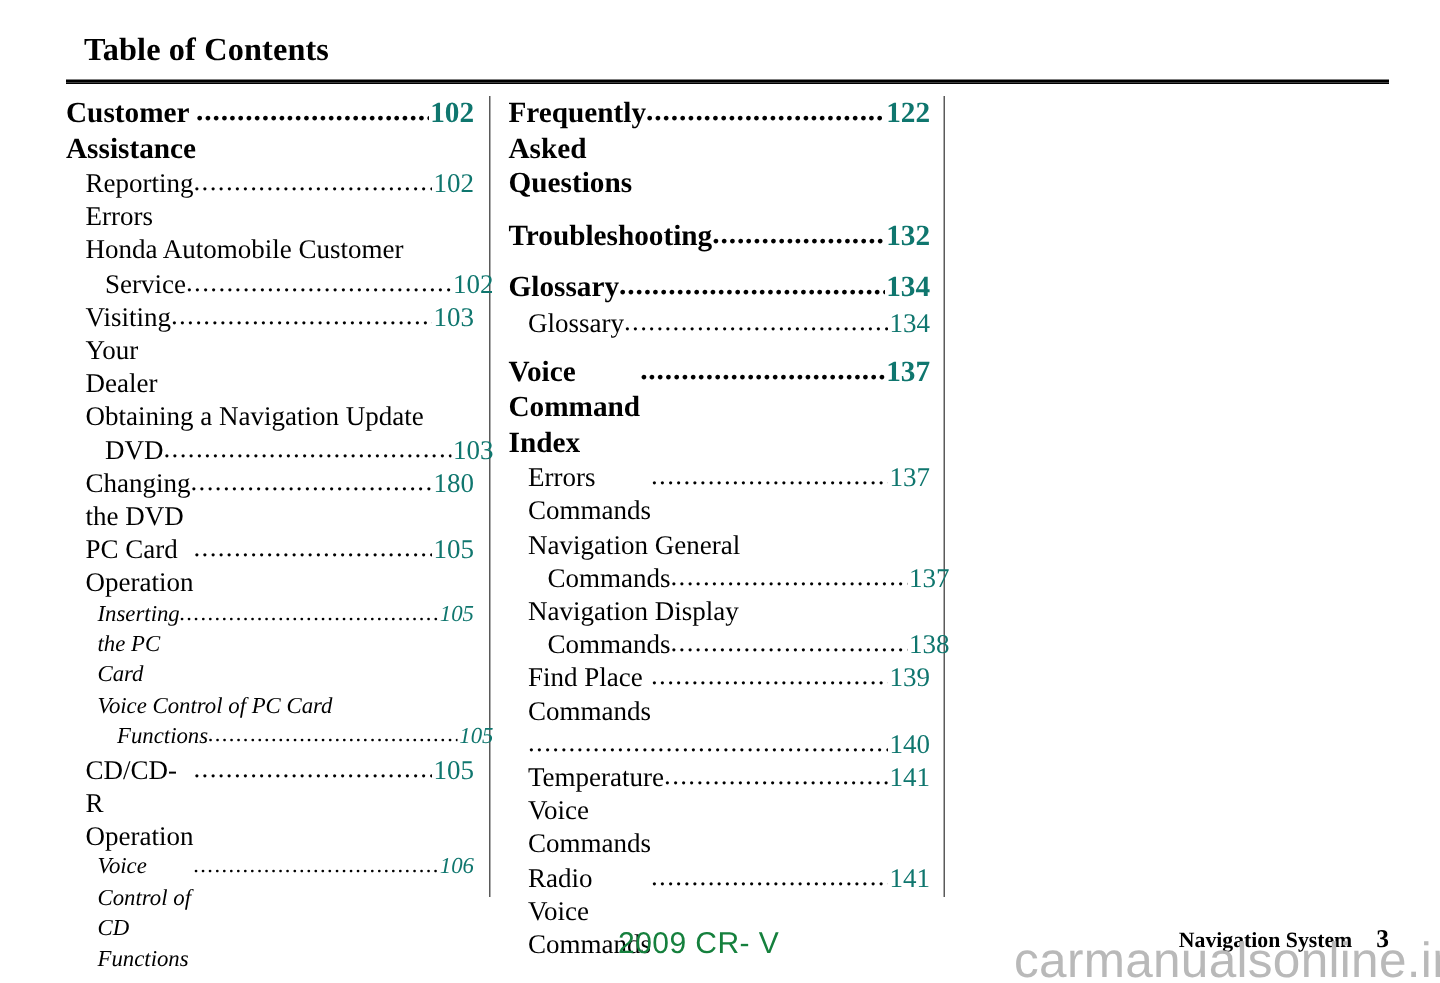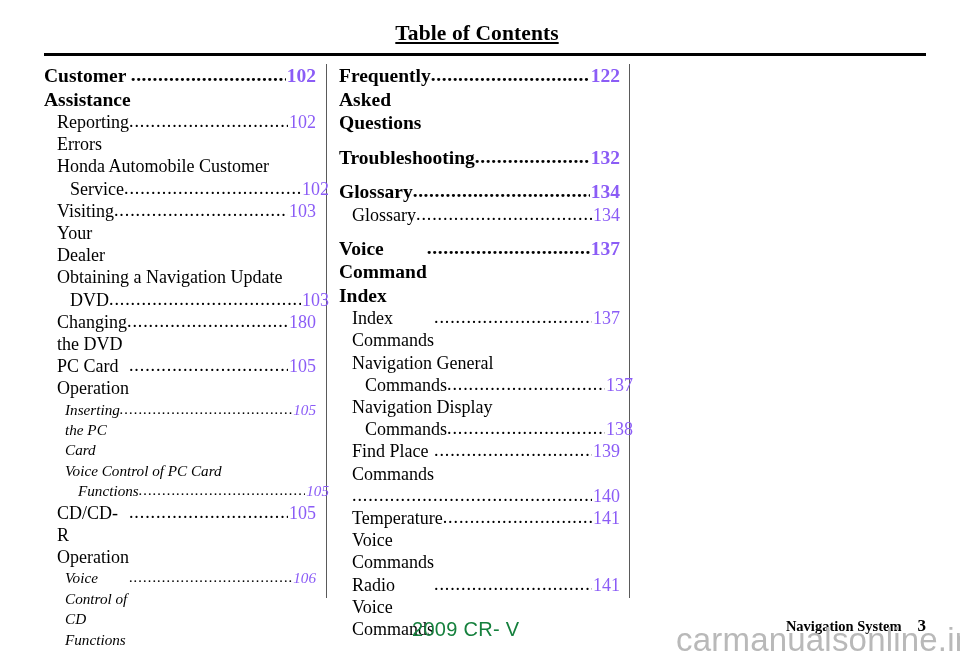--- a/index.html
+++ b/index.html
@@ -12,25 +12,24 @@
     height: 655px;
     position: relative;
     overflow: hidden;
     font-family: "Liberation Serif", serif;
     color: #000000;
   }
 
   
   #page-header {
     position: absolute;
-    left: 36px;
+    left: 56px;
     top: 22px;
     width: 882px;
-    text-align: center;
-    text-decoration: underline;
+    text-align: left;
   }
   #page-header .title {
     font-family: "Liberation Serif", serif;
     font-weight: bold;
     font-size: 21.5px;
     letter-spacing: 0.1px;
     line-height: 1.1;
   }
   #header-rule {
     position: absolute;
@@ -88,21 +87,21 @@
     flex: 1 1 auto;
     min-width: 4px;
     overflow: hidden;
     white-space: nowrap;
     margin: 0 0 0 0;
     letter-spacing: 0.9px;
     transform: translateY(-0.06em);
   }
   .pnum {
     flex: 0 0 auto;
-    color: #8b5cf6;
+    color: #0f766e;
     text-align: center;
     padding-left: 1px;
   }
 
   
   .lvl1 {
     font-weight: bold;
     font-size: 19.5px;
     line-height: 23.5px;
     margin-top: 9px;
@@ -300,21 +299,21 @@
       </div>
       <div class="entry lvl1 gap-before">
         <div class="entry-line">
           <span class="etext">Voice Command Index</span>
           <span class="leader">........................................................................................................</span>
           <span class="pnum">137</span>
         </div>
       </div>
       <div class="entry lvl2">
         <div class="entry-line">
-          <span class="etext">Index Commands </span>
+          <span class="etext">Errors Commands </span>
           <span class="leader">........................................................................................................</span>
           <span class="pnum">137</span>
         </div>
       </div>
       <div class="entry lvl2">
         <div class="entry-line">
           <span class="etext">Navigation General</span>
         </div>
         <div class="entry-line cont">
           <span class="etext">Commands </span>

